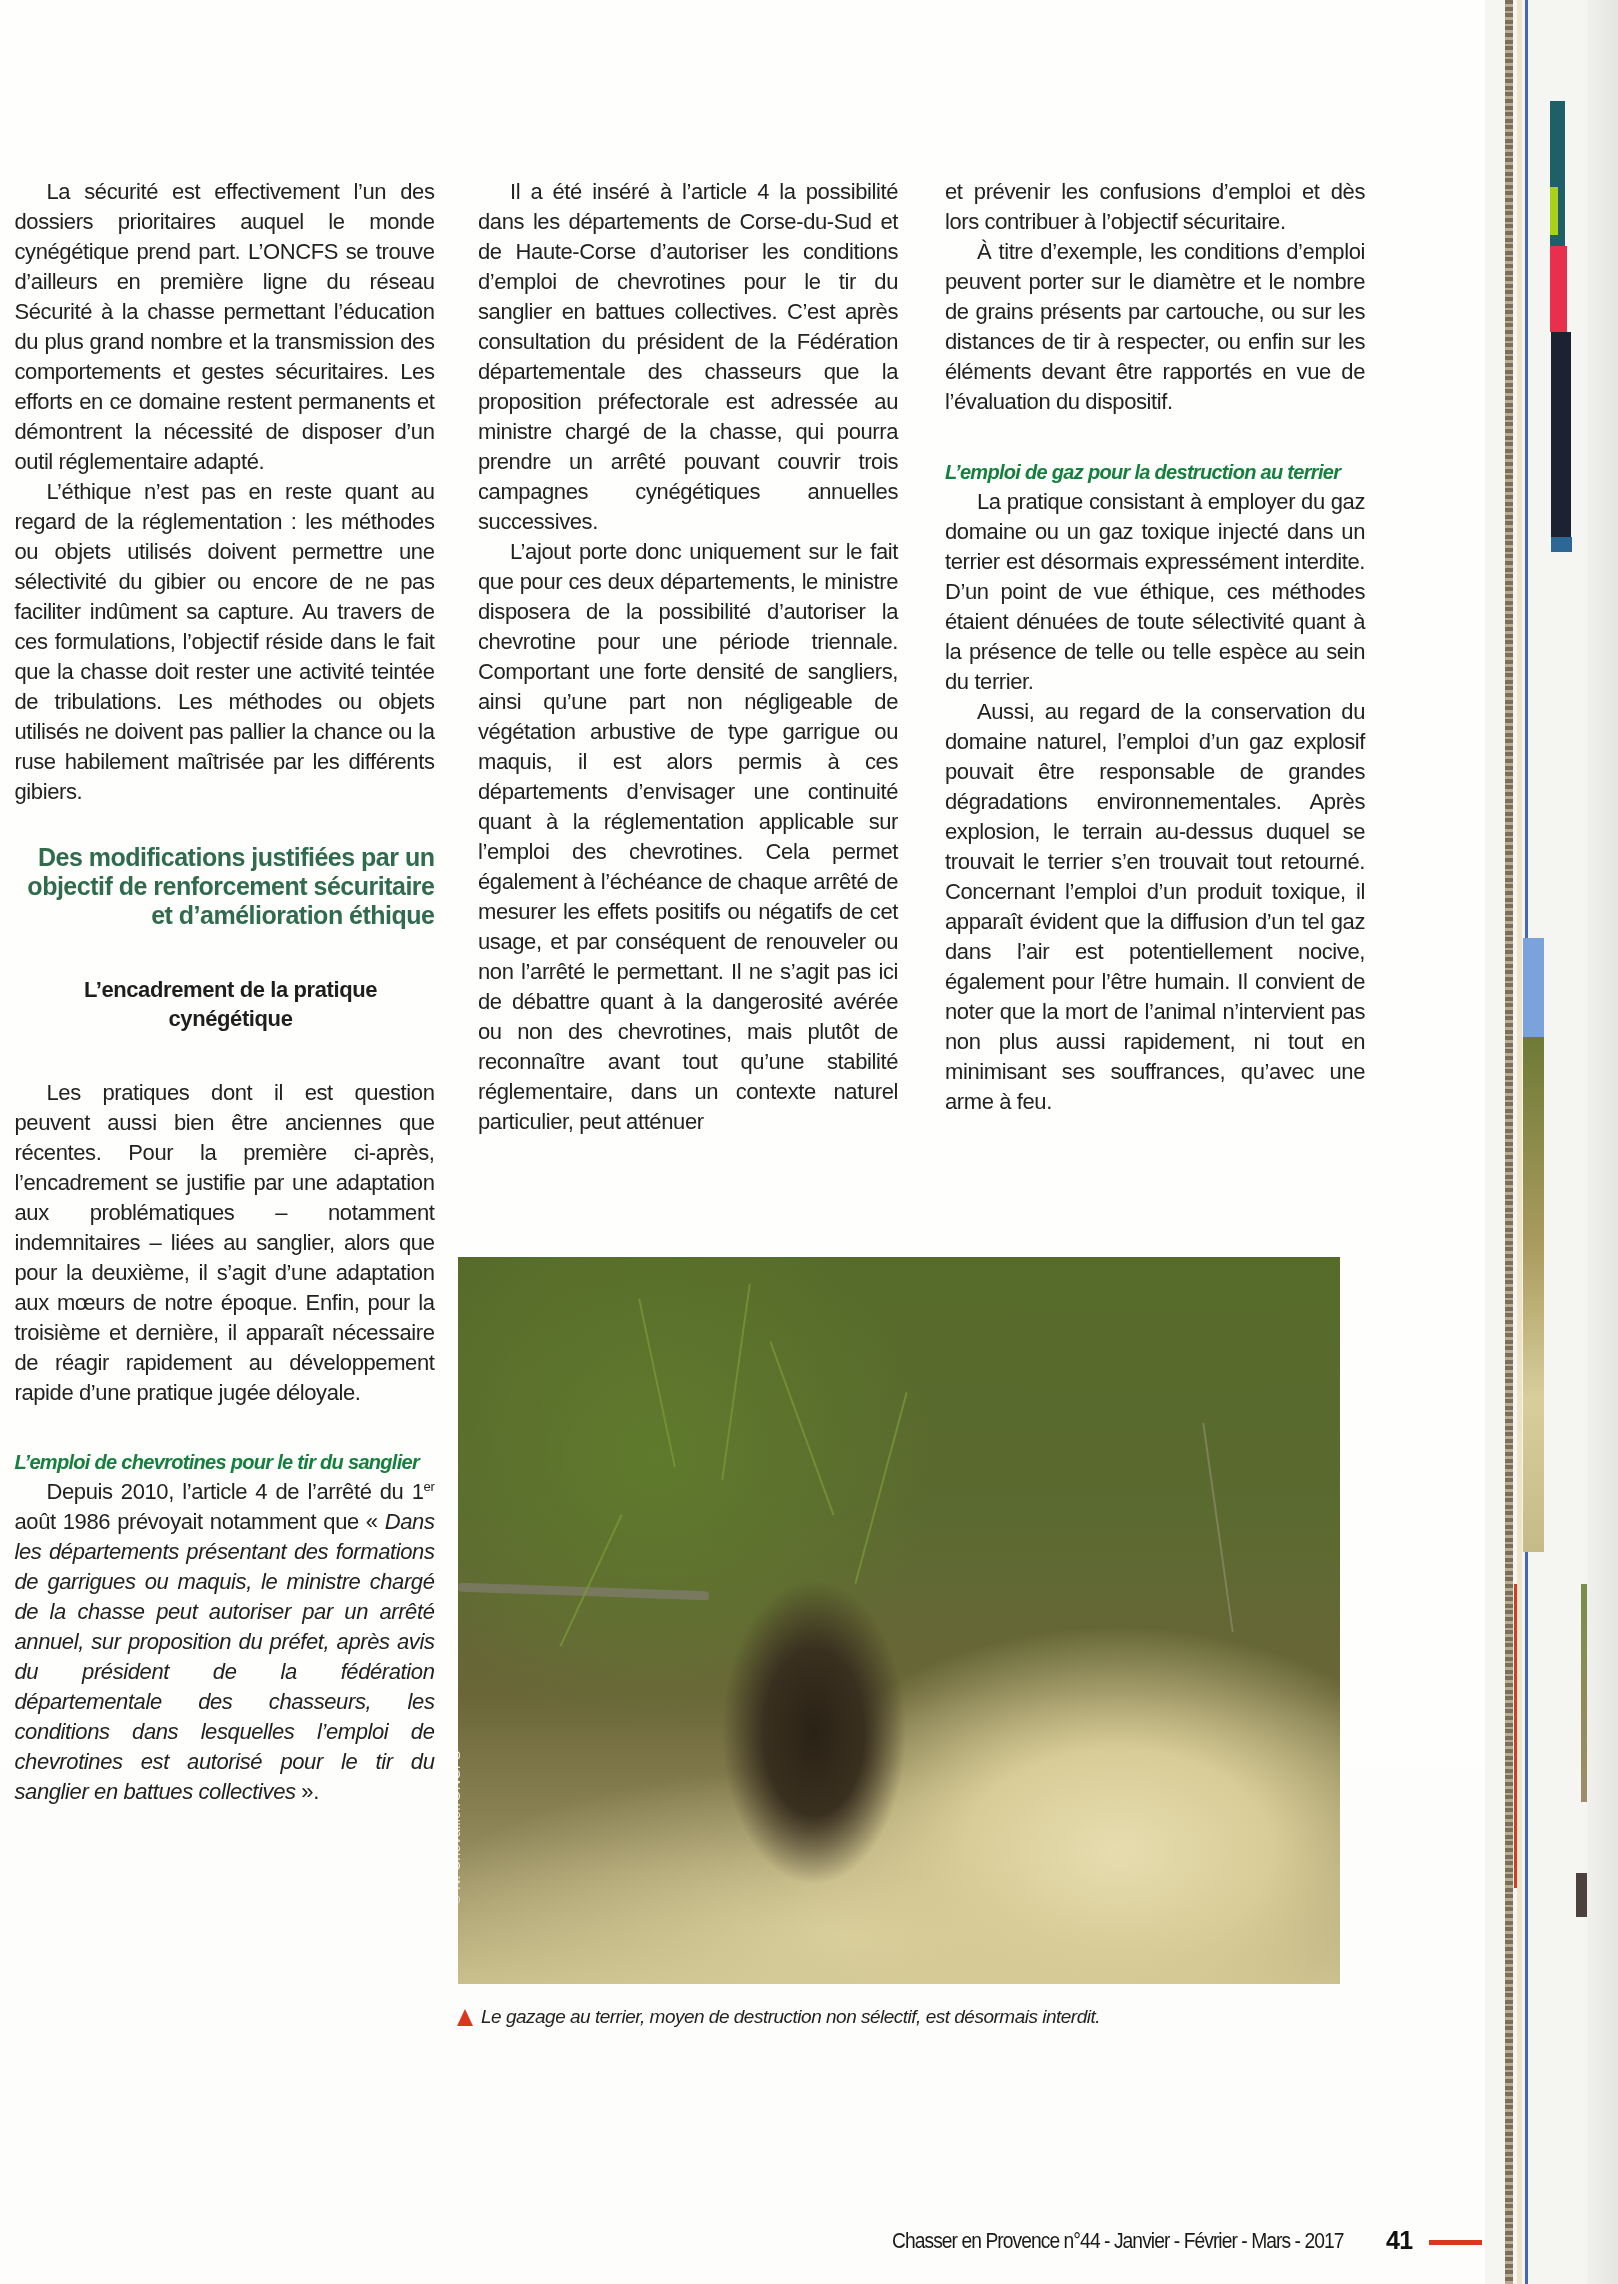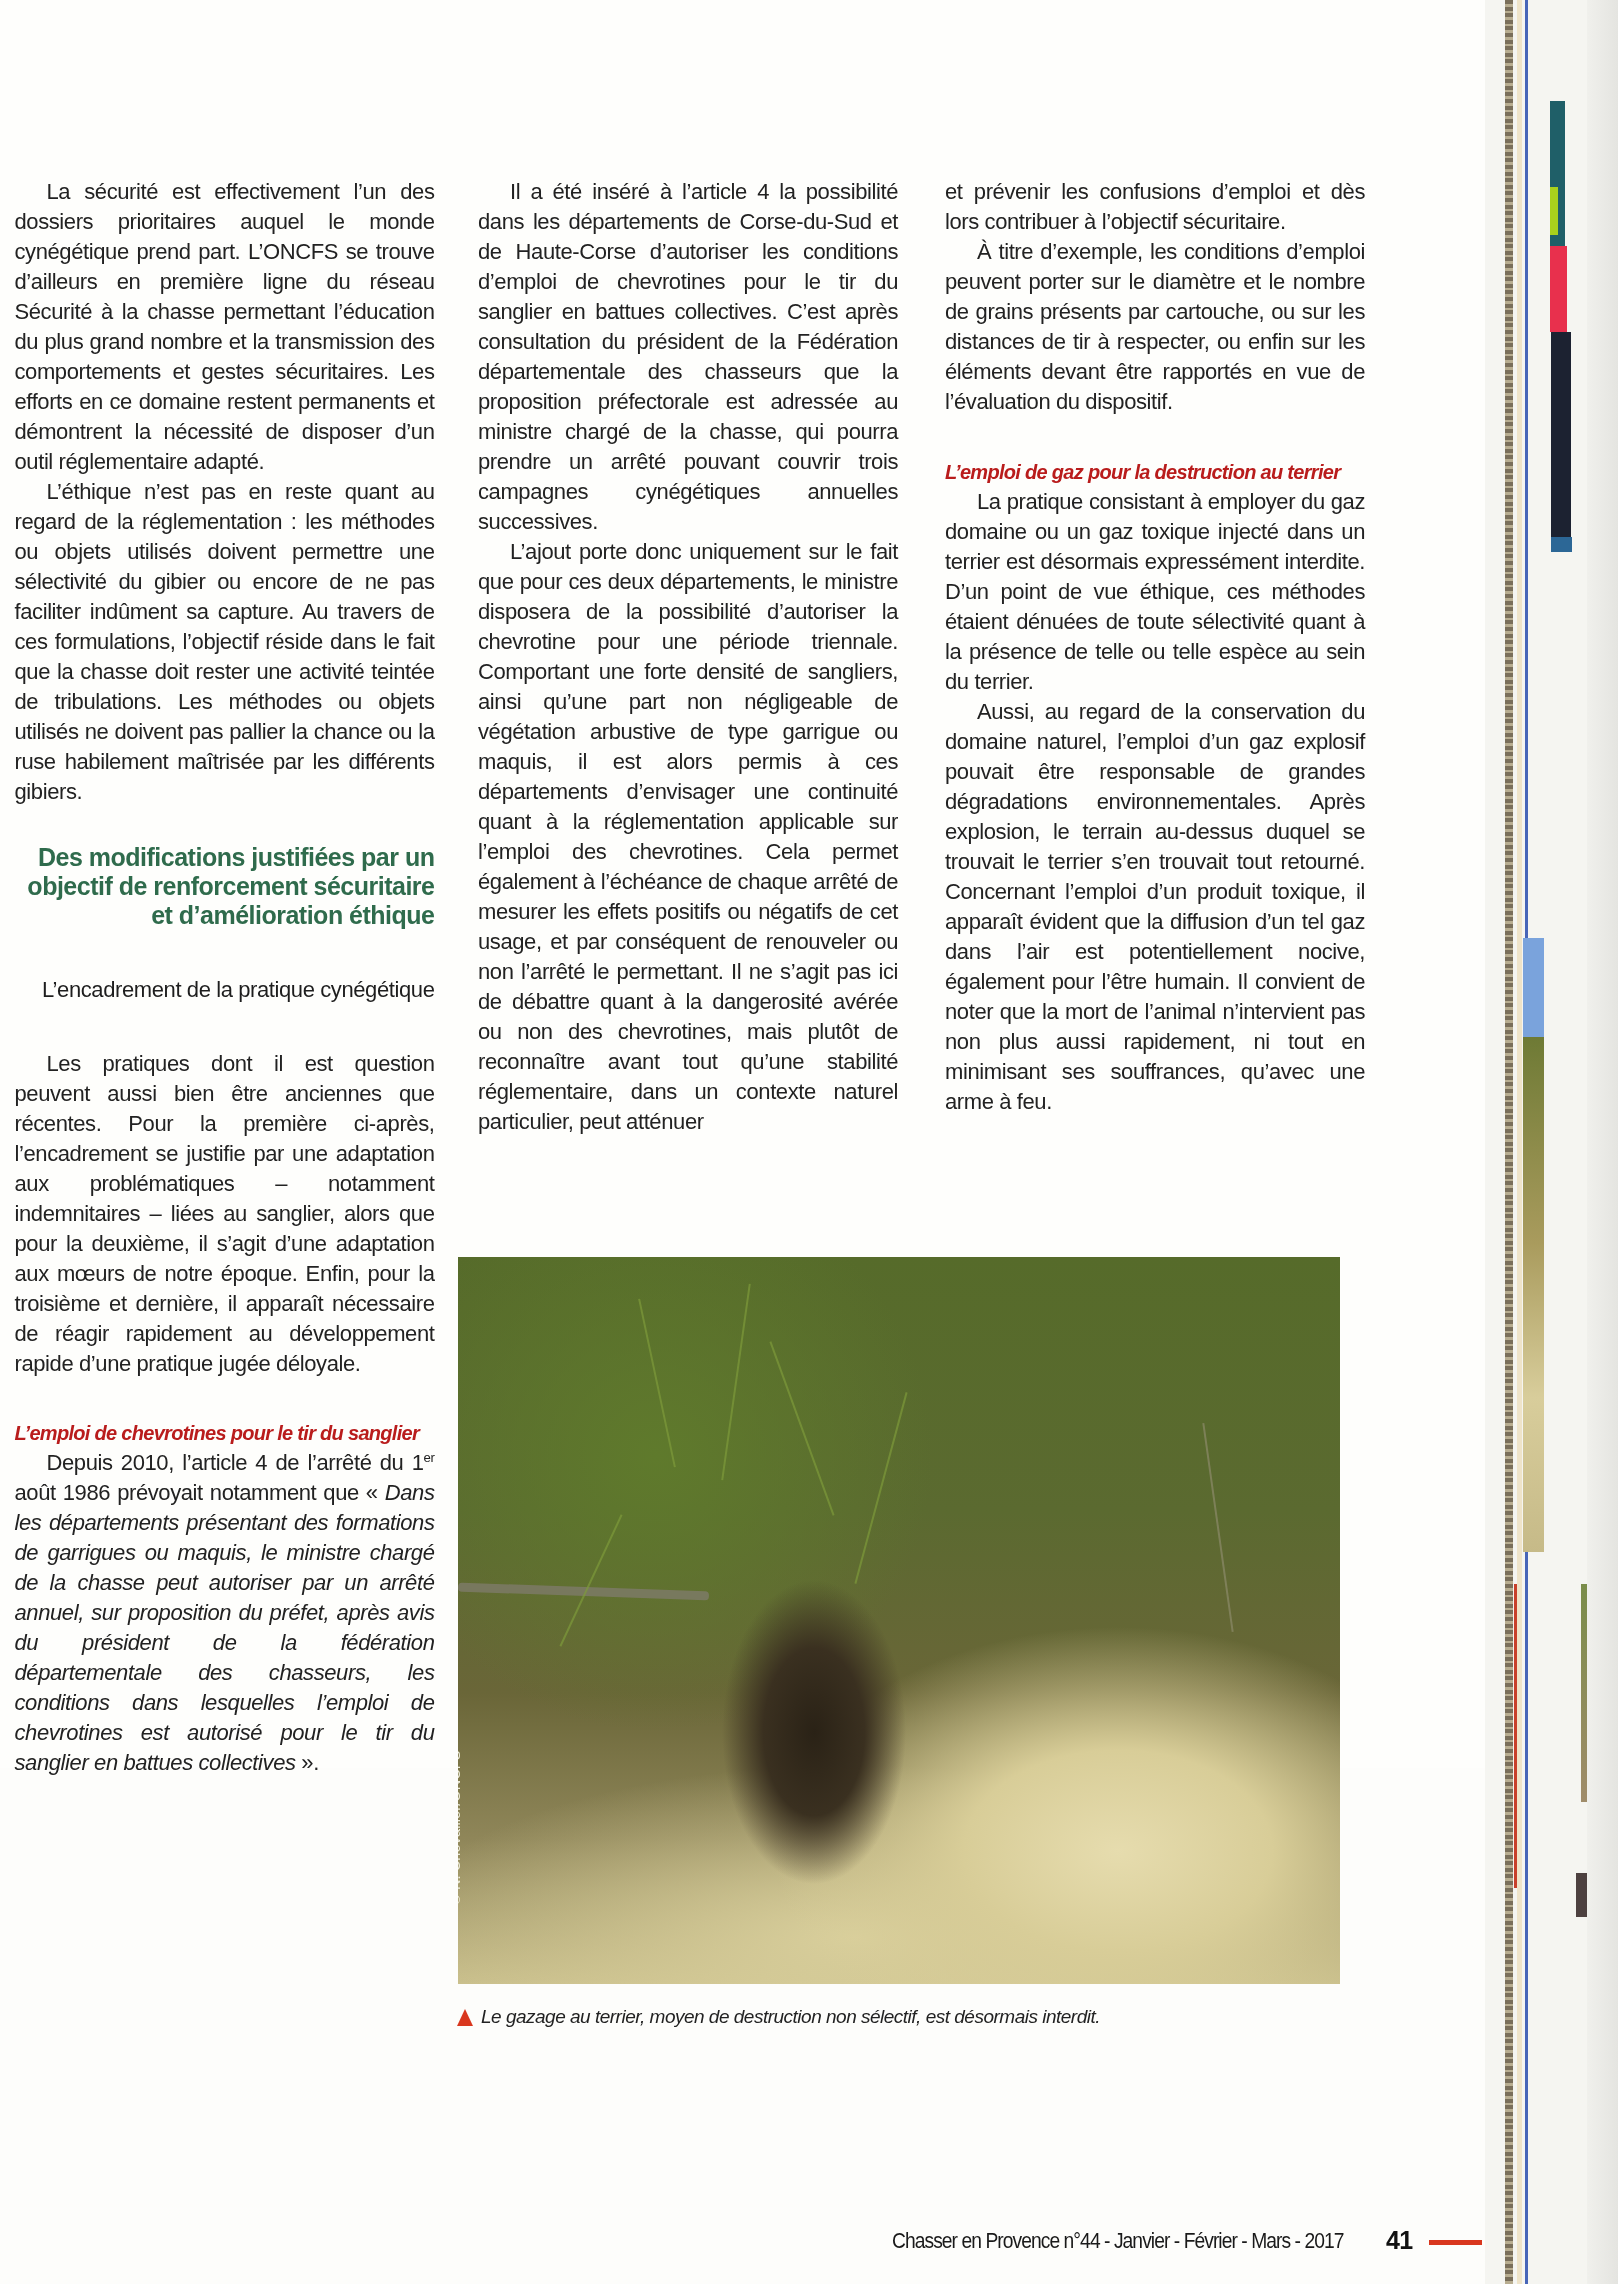--- a/index.html
+++ b/index.html
@@ -21,26 +21,26 @@
   .col p { margin: 0; text-indent: 32px; }
   .col p.noindent { text-indent: 0; }
   #col1 { left: 14.5px; width: 420px; }
   #col2 { left: 478px; width: 420px; }
   #col3 { left: 945px; width: 420px; }
   .h2 {
     color: #2f6b4c; font-weight: bold; font-size: 25px; line-height: 29px;
     letter-spacing: -0.5px; margin: 36px 0 45px 0; text-align: right;
   }
   .h3 {
-    font-weight: normal; font-size: 22px; line-height: 29px; text-align: right;
+    font-weight: bold; font-size: 22px; line-height: 29px; text-align: center;
     margin: 36px 0 45px 12px; letter-spacing: -0.4px; color: #1e1e1e;
   }
   .h4 {
     font-weight: bold; font-style: italic; font-size: 20px; line-height: 29px;
-    letter-spacing: -0.7px; text-align: left; margin: 40px 0 0 0; color: #b91c1c;
+    letter-spacing: -0.7px; text-align: left; margin: 40px 0 0 0; color: #15803d;
   }
   .it { font-style: italic; }
   sup { font-size: 60%; line-height: 0; }
 
   .photo {
     position: absolute; left: 458px; top: 1257px; width: 882px; height: 727px;
     overflow: hidden;
     background:
       radial-gradient(ellipse 92px 152px at 356px 475px, #2a2216 0%, #3a3020 55%, rgba(58,48,32,0) 100%),
       radial-gradient(ellipse 343px 224px at 660px 594px, #e6dcae 0%, #d8cd98 45%, rgba(216,205,152,0) 100%),

